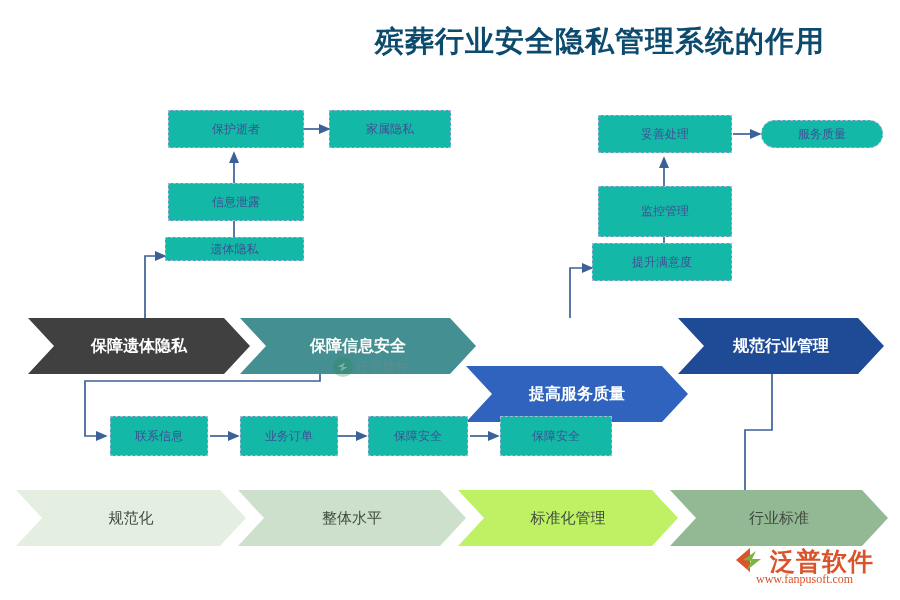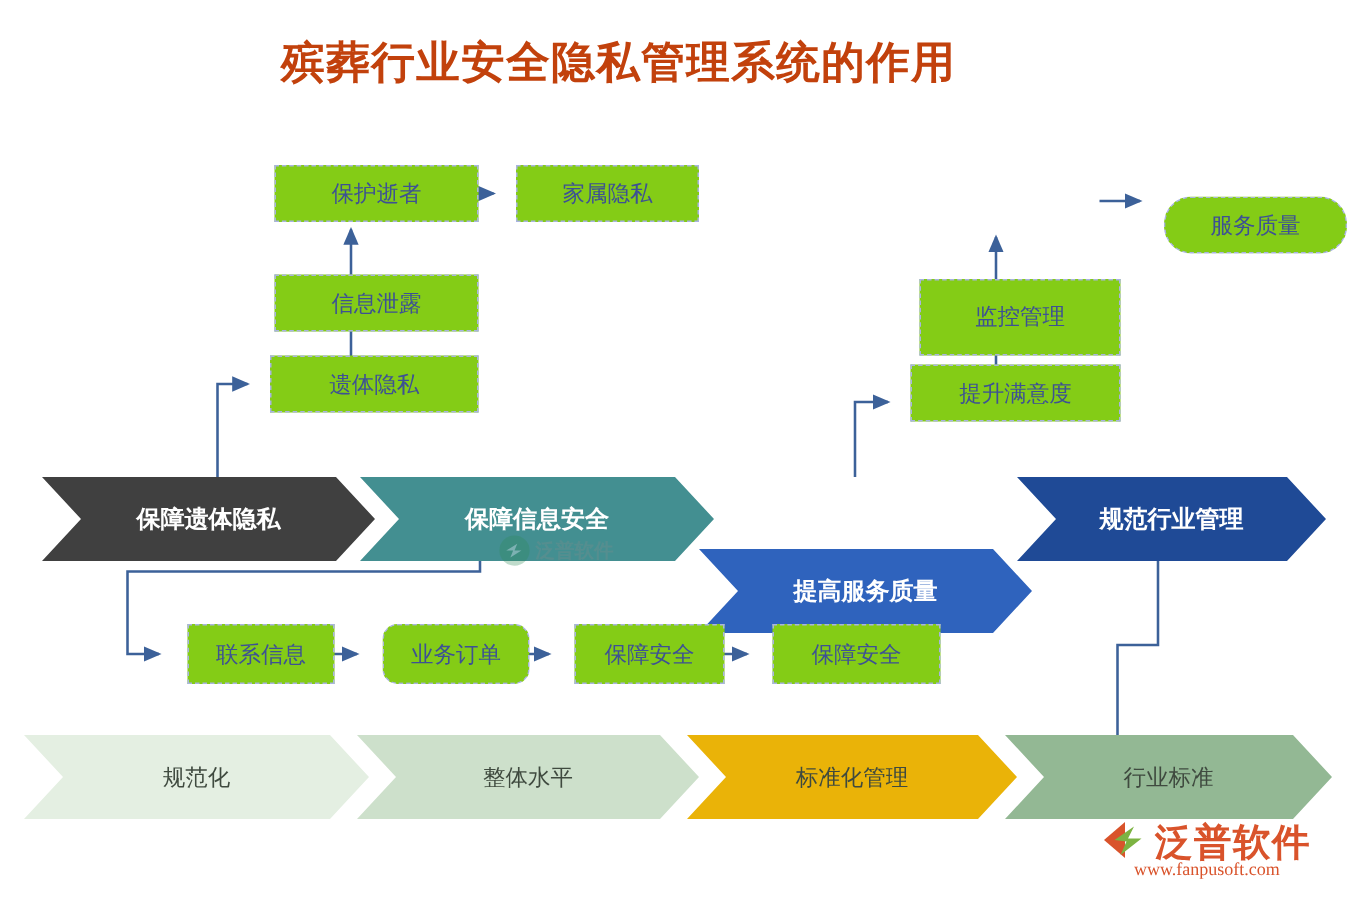--- a/index.html
+++ b/index.html
@@ -20,40 +20,39 @@
     left: 0; top: 0;
     width: 900px;
     height: 600px;
   }
   
   #page-title {
     position: absolute;
     left: 0;
     top: 22px;
     width: 825px;
-    text-align: center;
+    text-align: right;
     font-size: 29px;
     font-weight: bold;
-    color: #c2410c;
+    color: #0c4a6e;
     letter-spacing: 1px;
     white-space: nowrap;
   }
   
   .node-box {
     position: absolute;
     box-sizing: border-box;
-    background: #84cc16;
+    background: #14b8a6;
     border: 1px dashed #a9b4e0;
     display: flex;
     align-items: center;
     justify-content: center;
     color: #3d5194;
-    font-size: 15px;
-    white-space: nowrap;
-    margin-left: 15px;
+    font-size: 12px;
+    white-space: nowrap;
   }
   
   .chev {
     position: absolute;
     box-sizing: border-box;
     display: flex;
     align-items: center;
     justify-content: center;
     white-space: nowrap;
   }
@@ -176,42 +175,43 @@
       <path d="M772,374 L772,430 L745,430 L745,504"></path>
     </g>
   </svg>
 
   <div class="node-box" style="left:168px; top:110px; width:136px; height:38px;">保护逝者</div>
 
   <div class="node-box" style="left:329px; top:110px; width:122px; height:38px;">家属隐私</div>
 
   <div class="node-box" style="left:168px; top:183px; width:136px; height:38px;">信息泄露</div>
 
-  <div class="node-box" style="left:165px; top:237px; width:139px; height:38px;">遗体隐私</div>
-
-
-  <div class="node-box" style="left:761px; top:131px; width:122px; height:38px;border-radius:18px;">服务质量</div>
+  <div class="node-box" style="left:165px; top:237px; width:139px; height:24px;">遗体隐私</div>
+
+  <div class="node-box" style="left:598px; top:115px; width:134px; height:38px;">妥善处理</div>
+
+  <div class="node-box" style="left:761px; top:120px; width:122px; height:28px;border-radius:18px;">服务质量</div>
 
   <div class="node-box" style="left:598px; top:186px; width:134px; height:51px;">监控管理</div>
 
   <div class="node-box" style="left:592px; top:243px; width:140px; height:38px;">提升满意度</div>
 
   <div class="chev chev-main first" style="left:28px; width:222px; background:#404040;">保障遗体隐私</div>
   <div class="chev chev-main" style="left:240px; width:236px; background:#438f91;">保障信息安全</div>
   <div class="chev chev-main" style="left:466px; width:222px; background:#2f63bd;margin-top:48px;">提高服务质量</div>
   <div class="chev chev-main" style="left:678px; width:206px; background:#1f4a96;">规范行业管理</div>
 
   <div class="node-box" style="left:110px; top:416px; width:98px; height:40px;">联系信息</div>
-  <div class="node-box" style="left:240px; top:416px; width:98px; height:40px;border-radius:10px;">业务订单</div>
+  <div class="node-box" style="left:240px; top:416px; width:98px; height:40px;">业务订单</div>
   <div class="node-box" style="left:368px; top:416px; width:100px; height:40px;">保障安全</div>
   <div class="node-box" style="left:500px; top:416px; width:112px; height:40px;">保障安全</div>
 
   <div class="chev chev-bot" style="left:16px; width:230px; background:#e4efe2;">规范化</div>
   <div class="chev chev-bot" style="left:238px; width:228px; background:#cde0cb;">整体水平</div>
-  <div class="chev chev-bot" style="left:458px; width:220px; background:#eab308;">标准化管理</div>
+  <div class="chev chev-bot" style="left:458px; width:220px; background:#bef264;">标准化管理</div>
   <div class="chev chev-bot" style="left:670px; width:218px; background:#93b894;">行业标准</div>
 
   <div id="watermark">
     <svg width="22" height="22" viewBox="0 0 24 24">
       <circle cx="12" cy="12" r="11" fill="#2e8b57"></circle>
       <path d="M6 12 L14 7 L12 12 L17 12 L9 17 L11 12 Z" fill="#ffffff"></path>
     </svg>
     <span class="wm-text">泛普软件</span>
   </div>
 

